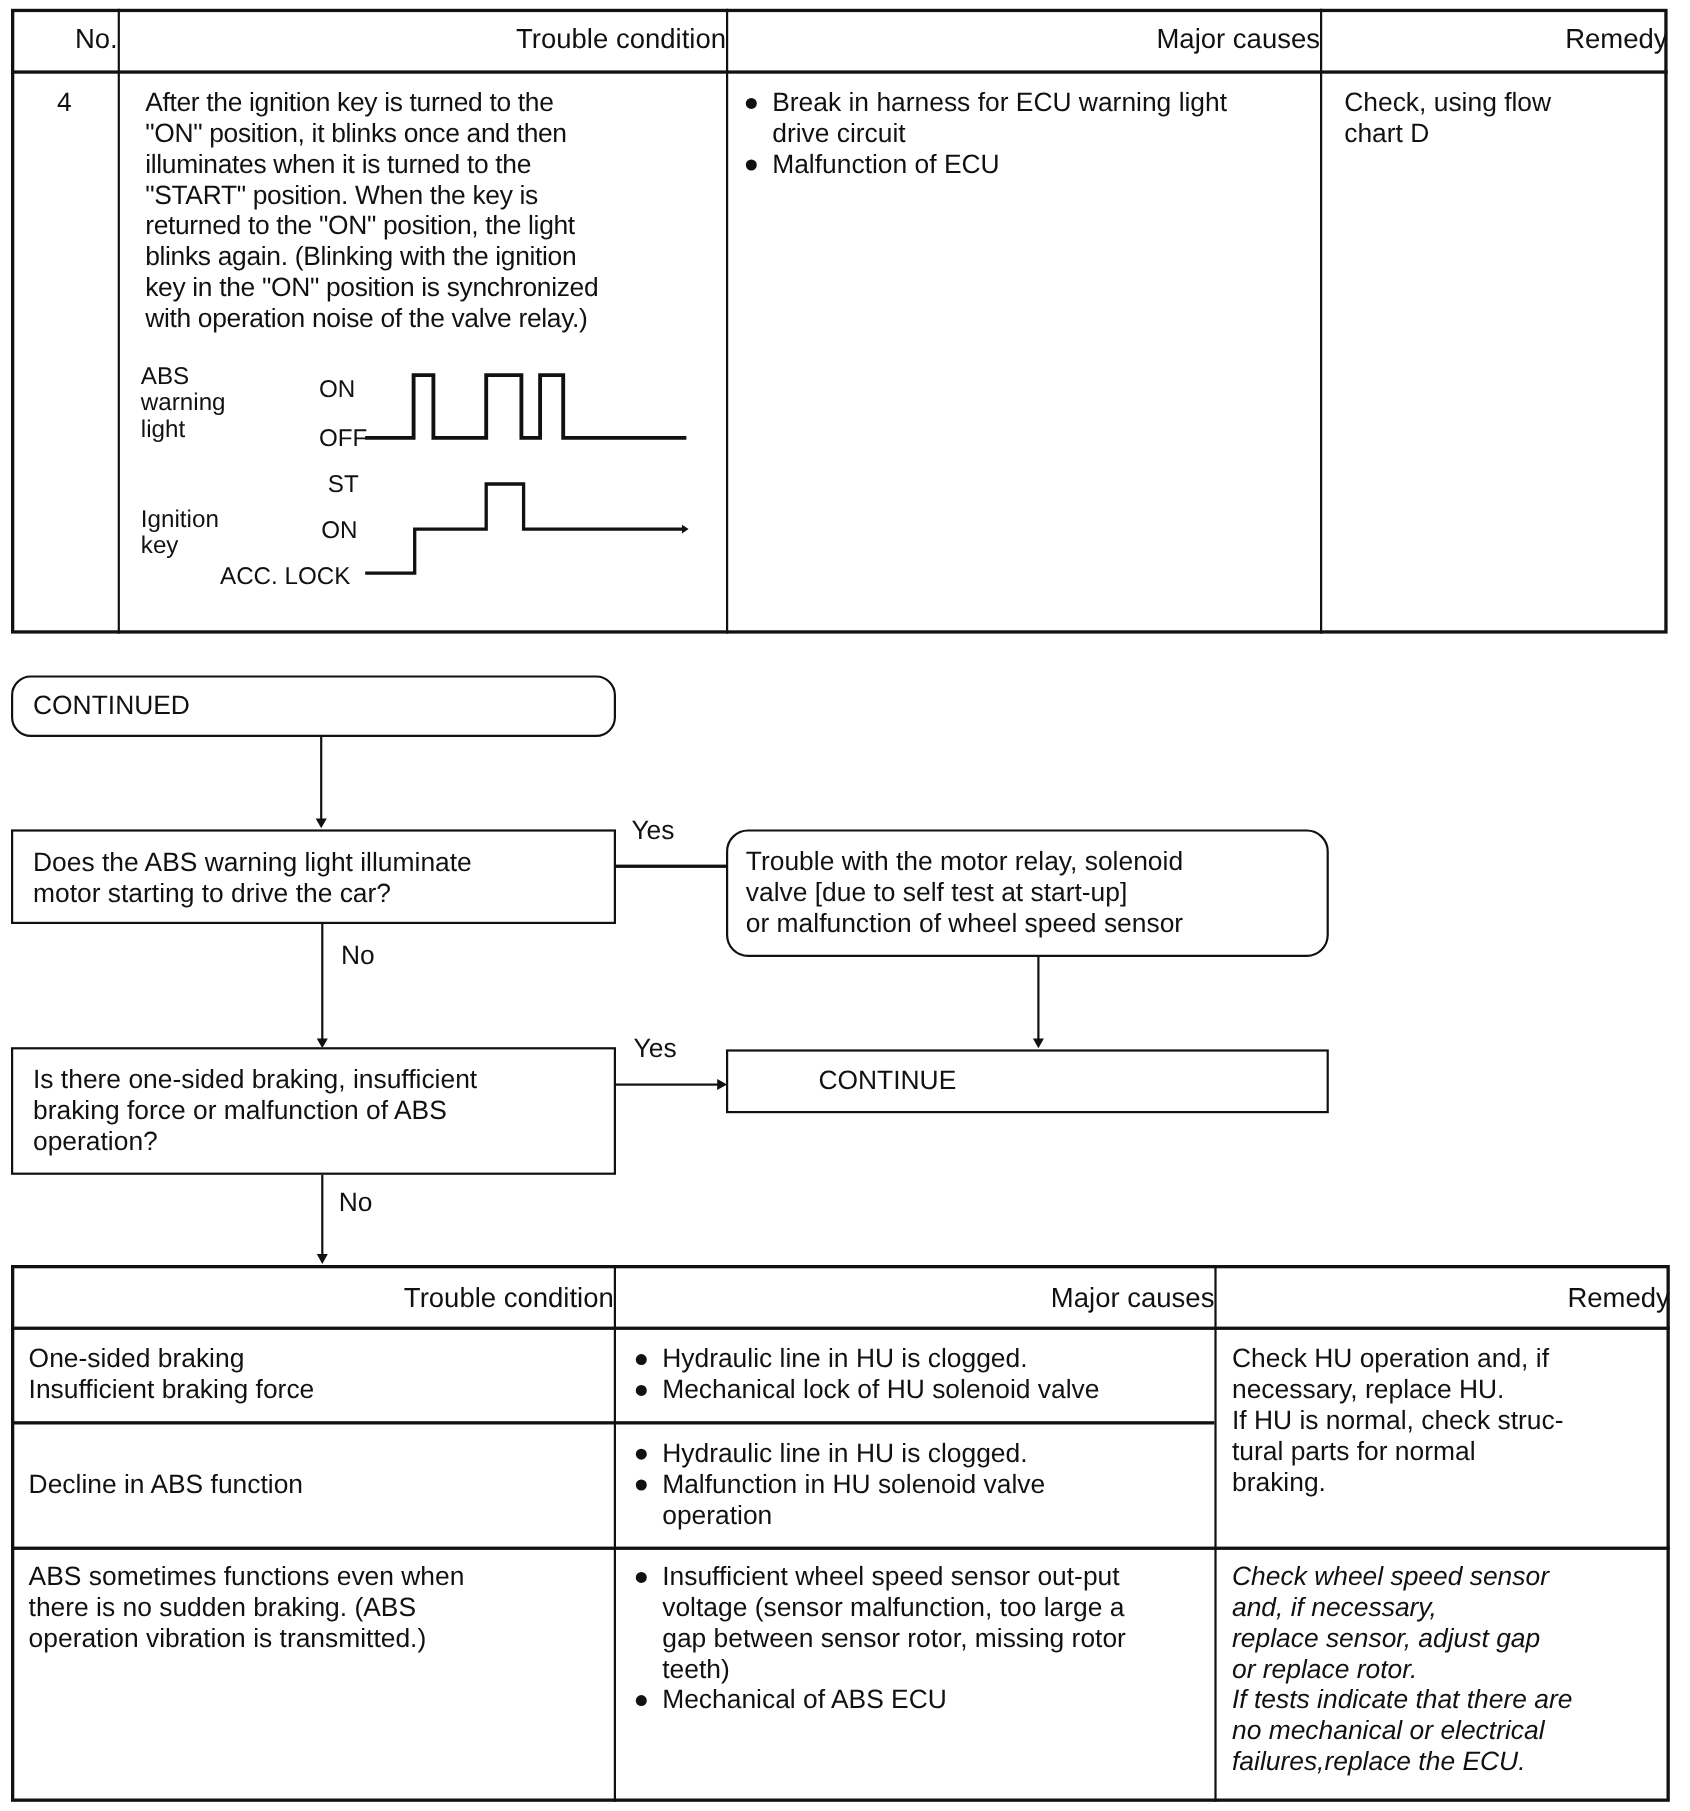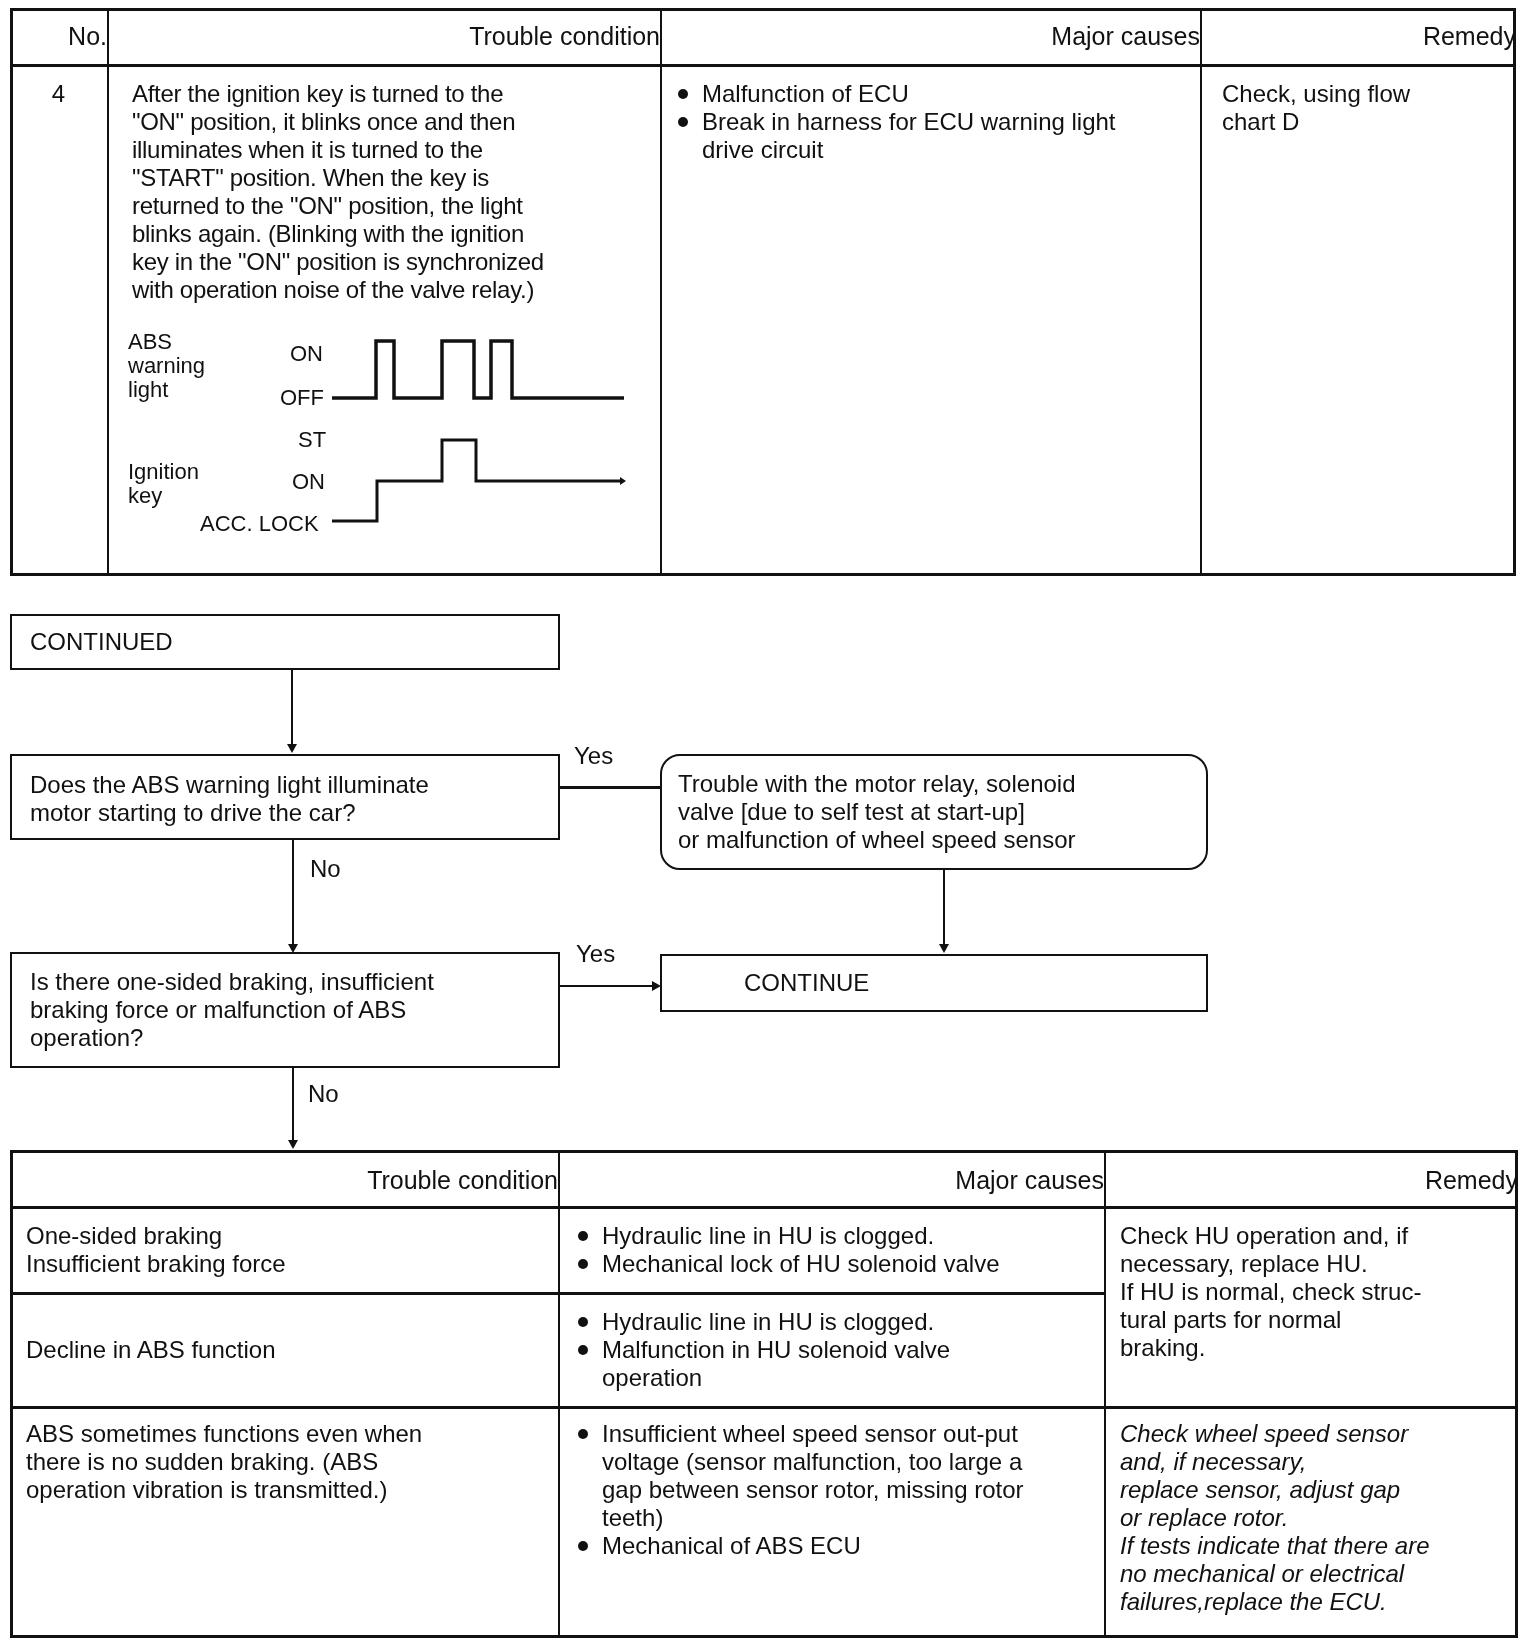--- a/index.html
+++ b/index.html
@@ -53,51 +53,51 @@
   <div class="cell txt" style="left:132px; top:80px; width:525px; font-size:24px; line-height:28px; letter-spacing:-0.3px;">After the ignition key is turned to the
 "ON" position, it blinks once and then
 illuminates when it is turned to the
 "START" position. When the key is
 returned to the "ON" position, the light
 blinks again. (Blinking with the ignition
 key in the "ON" position is synchronized
 with operation noise of the valve relay.)</div>
 
   <ul class="cell bul" style="left:672px; top:80px; width:480px; line-height:28px;">
+    <li>Break in harness for ECU warning light drive circuit</li>
     <li>Malfunction of ECU</li>
-    <li>Break in harness for ECU warning light drive circuit</li>
   </ul>
 
   <div class="cell txt" style="left:1222px; top:80px; width:280px;">Check, using flow
 chart D</div>
 
   <div>
     <div class="wave-lbl txt" style="left:128px; top:330px;">ABS
 warning
 light</div>
     <div class="wave-lbl" style="left:290px; top:342px;">ON</div>
-    <div class="wave-lbl" style="left:280px; top:386px;">OFF</div>
+    <div class="wave-lbl" style="left:290px; top:386px;">OFF</div>
     <div class="wave-lbl" style="left:298px; top:428px;">ST</div>
     <div class="wave-lbl txt" style="left:128px; top:460px;">Ignition
 key</div>
     <div class="wave-lbl" style="left:292px; top:470px;">ON</div>
     <div class="wave-lbl" style="left:200px; top:512px;">ACC. LOCK</div>
 
     <svg class="abs" style="left:0; top:0;" width="1536" height="600">
 
       <polyline points="332,398 376,398 376,341 394,341 394,398 442,398 442,341 474,341 474,398 491,398 491,341 512,341 512,398 624,398" fill="none" stroke="#111" stroke-width="3.5"></polyline>
 
       <polyline points="332,521 377,521 377,481 442,481 442,440 476,440 476,481 620,481" fill="none" stroke="#111" stroke-width="3"></polyline>
       <polygon points="620,477 626,481 620,485" fill="#111"></polygon>
     </svg>
   </div>
 </div>
 
 <div>
-  <div class="bx" style="left:10px; top:614px; width:550px; height:56px;">
+  <div class="bx" style="left:10px; top:614px; width:550px; height:56px;border-radius:18px;">
     <div class="abs" style="left:18px; top:12px;">CONTINUED</div>
   </div>
   <div class="vl" style="left:291px; top:670px; height:76px;"></div>
   <div class="arrow-down" style="left:287px; top:744px;"></div>
 
   <div class="bx" style="left:10px; top:754px; width:550px; height:86px;">
     <div class="abs txt" style="left:18px; top:15px; width:520px;">Does the ABS warning light illuminate
 motor starting to drive the car?</div>
   </div>
 

